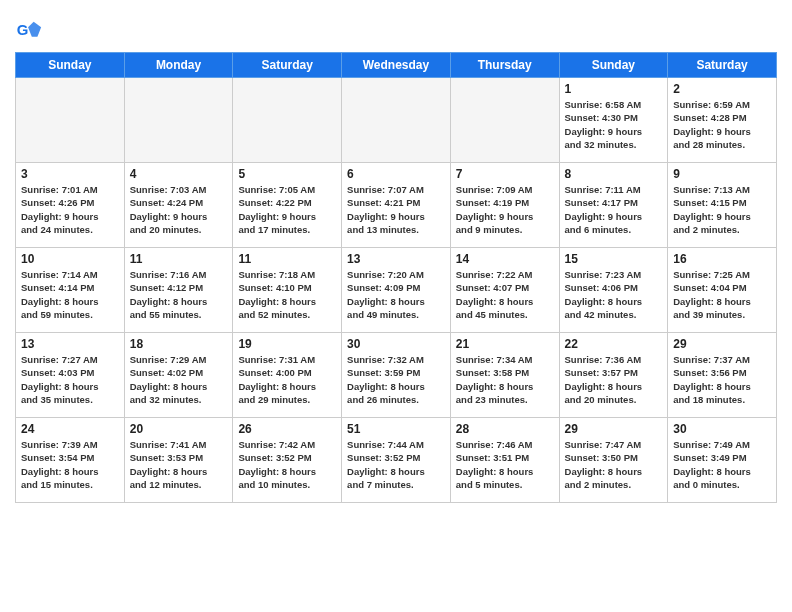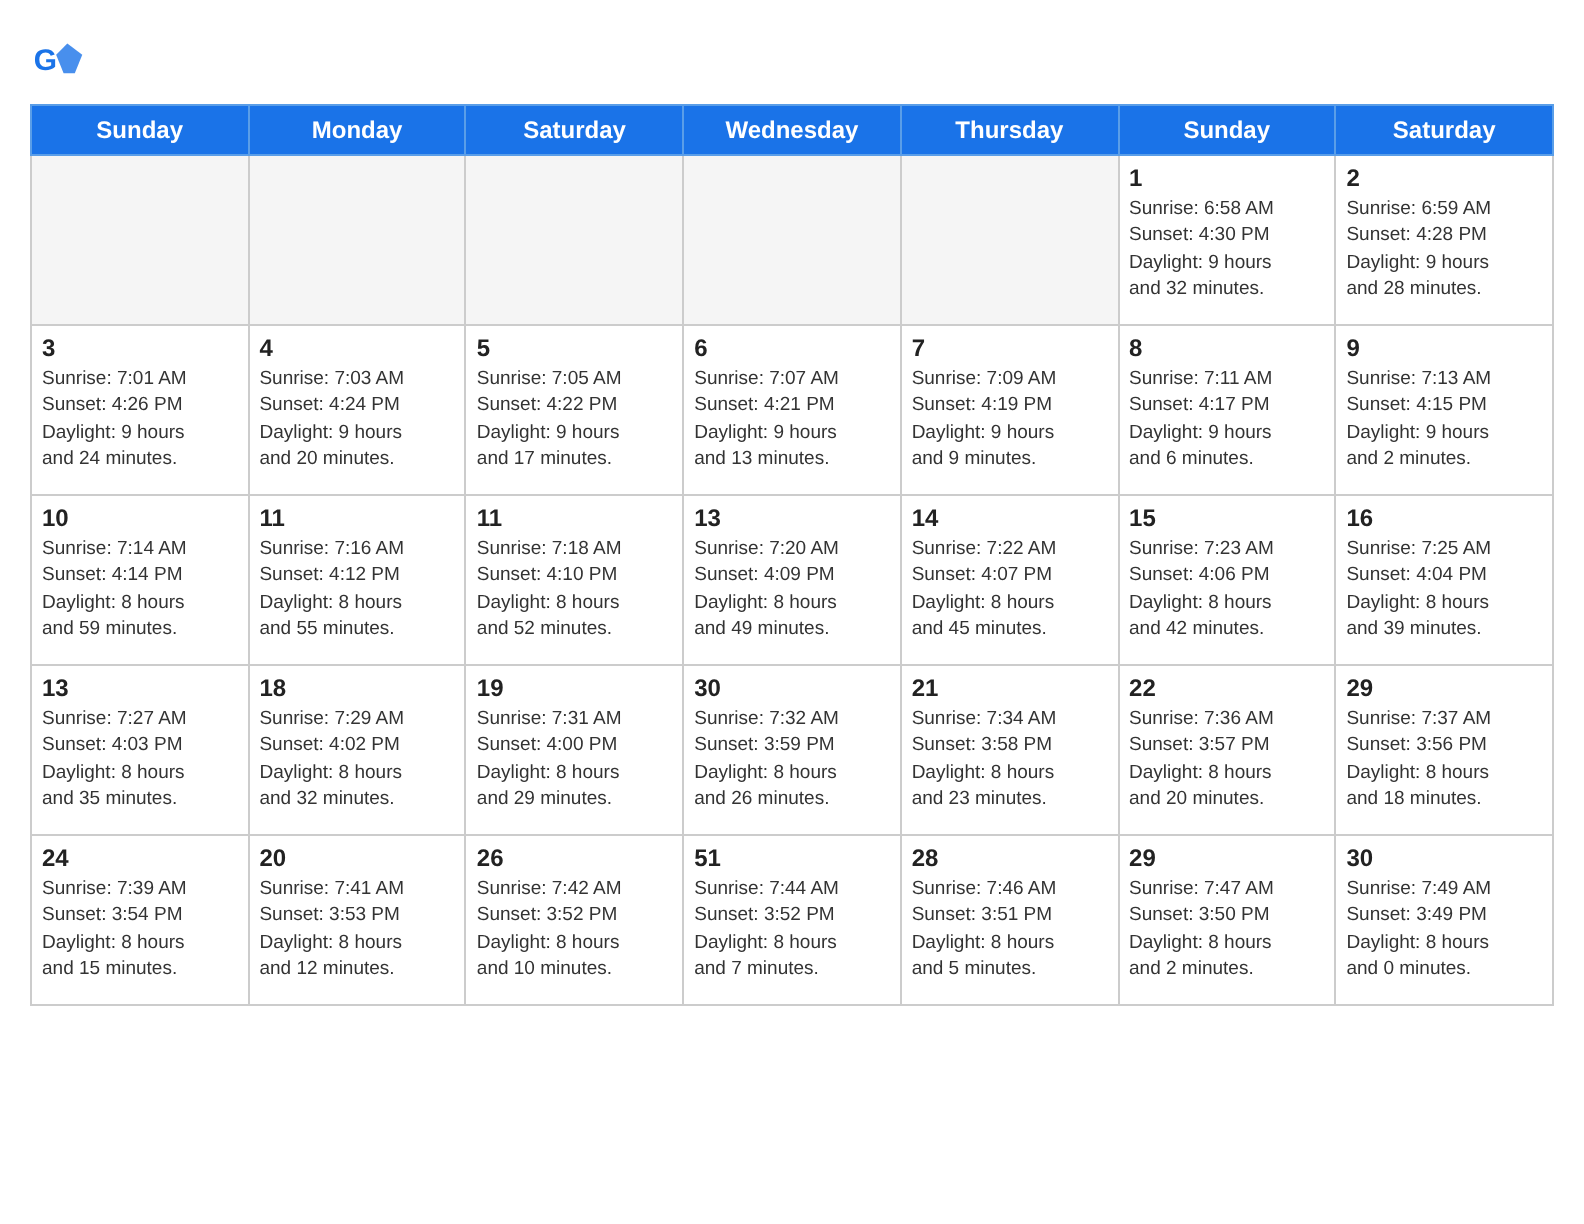--- a/index.html
+++ b/index.html
@@ -77,20 +77,21 @@
       font-size: 12px;
       font-weight: bold;
       color: #222;
       display: block;
       margin-bottom: 2px;
     }
     .day-info {
       font-size: 9.5px;
       color: #333;
       line-height: 1.4;
+      font-weight: bold;
     }
   </style>
 </head>
 <body>
 
 <div class="header-area">
   <div class="logo">
     <svg class="logo-icon" viewBox="0 0 30 30">
       <text x="2" y="18" font-size="16" fill="#1a73e8" font-weight="bold">G</text>
       <polygon points="20,4 28,10 24,20 18,20 14,10" fill="#1a73e8" opacity="0.8"></polygon>

